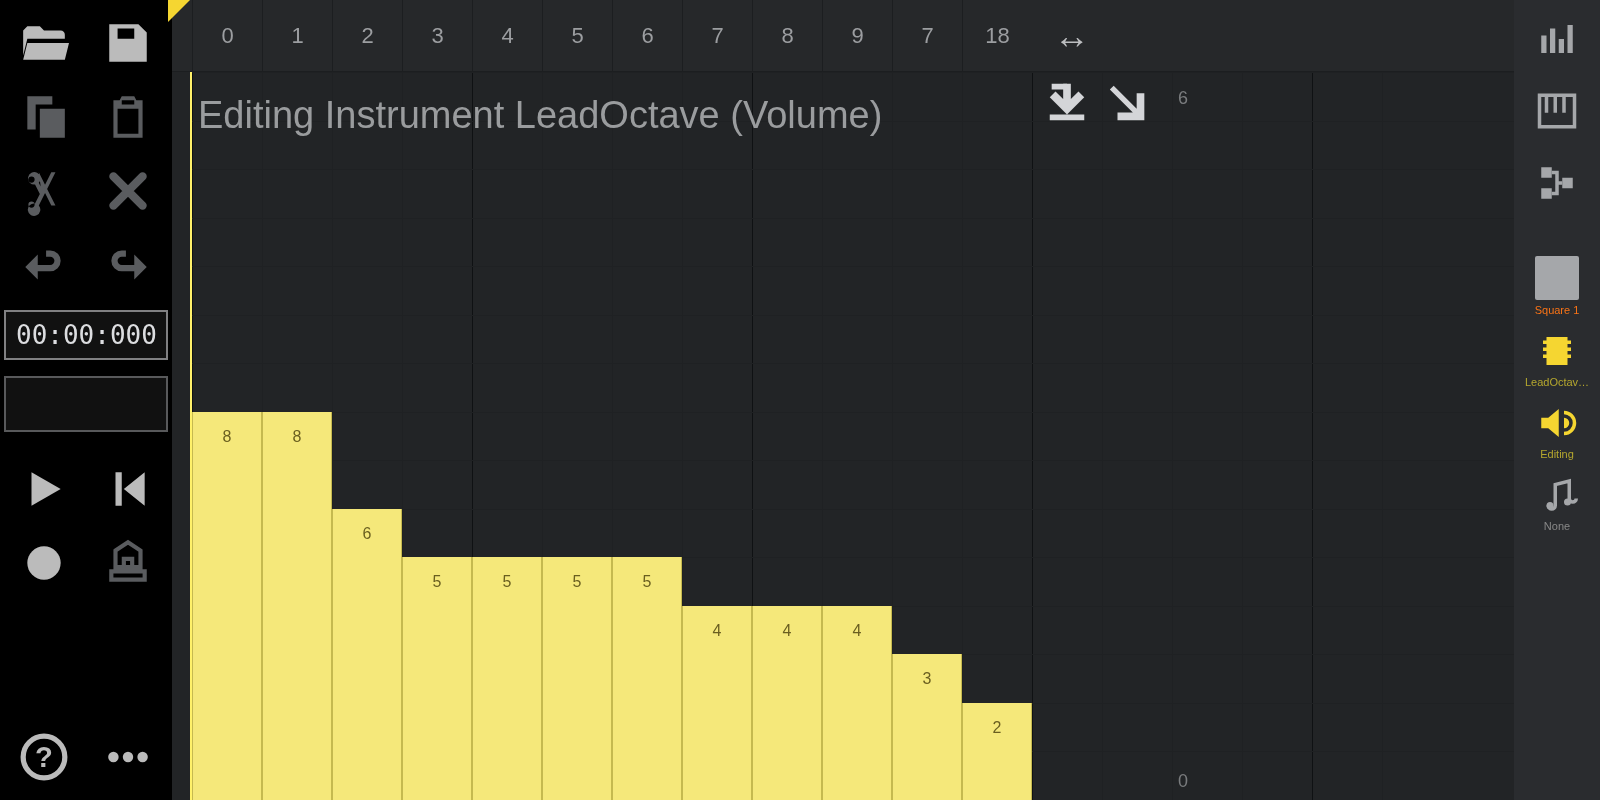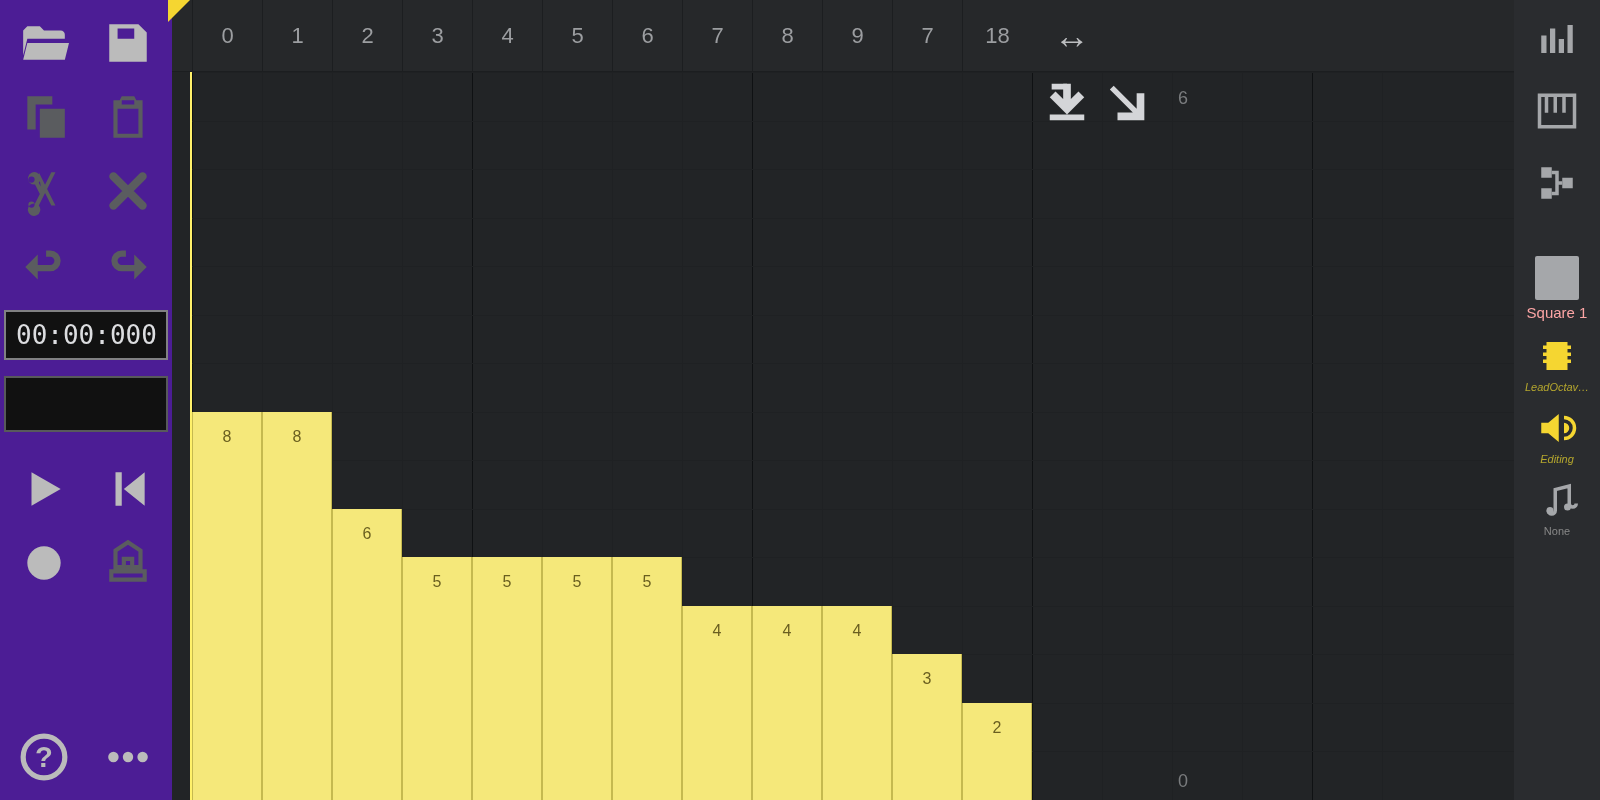--- a/index.html
+++ b/index.html
@@ -9,21 +9,21 @@
     font-family: -apple-system, BlinkMacSystemFont, "Segoe UI", Arial, sans-serif;
     color: #888;
     overflow: hidden;
     display: flex;
   }
   
   
   .left-toolbar {
     width: 172px;
     height: 100%;
-    background: #4c1d95;
+    background: #000000;
     display: flex;
     flex-direction: column;
     padding: 8px 4px;
     gap: 4px;
   }
   .tool-row {
     display: flex;
     gap: 4px;
     height: 70px;
   }
@@ -199,21 +199,21 @@
   .right-btn svg { width: 42px; height: 42px; fill: #a5a7aa; }
   .right-btn .label {
     font-size: 11px;
     margin-top: 4px;
     color: #888;
     white-space: nowrap;
     max-width: 80px;
     overflow: hidden;
   }
   .right-btn.selected svg { fill: #f5d631; }
-  .right-btn.selected .label { color: #b5a72e; font-style: italic; }
+  .right-btn.selected .label { color: #b5a72e; }
   
   .playhead-line {
     position: absolute;
     left: 18px;
     top: 0;
     bottom: 0;
     width: 2px;
     background: #fff16a;
     z-index: 4;
   }
@@ -370,20 +370,21 @@
         <div class="grid-row"></div>
         <div class="grid-row"></div>
         <div class="grid-row"></div>
         <div class="grid-row"></div>
         <div class="grid-row"></div>
         <div class="grid-row"></div>
         <div class="grid-row"></div>
         <div class="grid-row"></div>
       </div>
 
+    <div class="editor-title">Editing Instrument LeadOctave (Volume)</div>
 
     <div class="action-icons">
       <div>
         <svg viewBox="0 0 24 24">
             <path d="M14 3v8l4-4 3 3-9 9-9-9 3-3 4 4V3h4zM3 19h18v3H3z" transform="rotate(0)"></path>
             <path d="M4 3h8v3H4zM12 3v8h5l-5 5V3z"></path>
           </svg>
       </div>
       <div>
         <svg viewBox="0 0 24 24">
@@ -435,21 +436,21 @@
         <rect x="3" y="15" width="6" height="6"></rect>
         <rect x="15" y="9" width="6" height="6"></rect>
         <path d="M9 6h3v12H9M12 12h3" stroke="#a5a7aa" stroke-width="2" fill="none"></path>
       </svg>
   </div>
 
   <div style="height:16px"></div>
 
   <div style="display:flex;flex-direction:column;align-items:center;gap:4px;cursor:pointer">
     <div class="square-ico" style="width:44px;height:44px;background:#a5a7aa;border-radius:2px"></div>
-    <div class="label" style="font-size:15px;color:#fca5a5">Square 1</div>
+    <div class="label" style="font-size:11px;color:#f97316">Square 1</div>
   </div>
 
   <div class="right-btn selected" style="height:auto">
     <svg viewBox="0 0 24 24">
         <path d="M6 4h12v16H6zM6 6H4v2h2M6 10H4v2h2M6 14H4v2h2M18 6h2v2h-2M18 10h2v2h-2M18 14h2v2h-2" fill="#f5d631"></path>
       </svg>
     <div class="label">LeadOctav…</div>
   </div>
 
   <div class="right-btn selected" style="height:auto">

